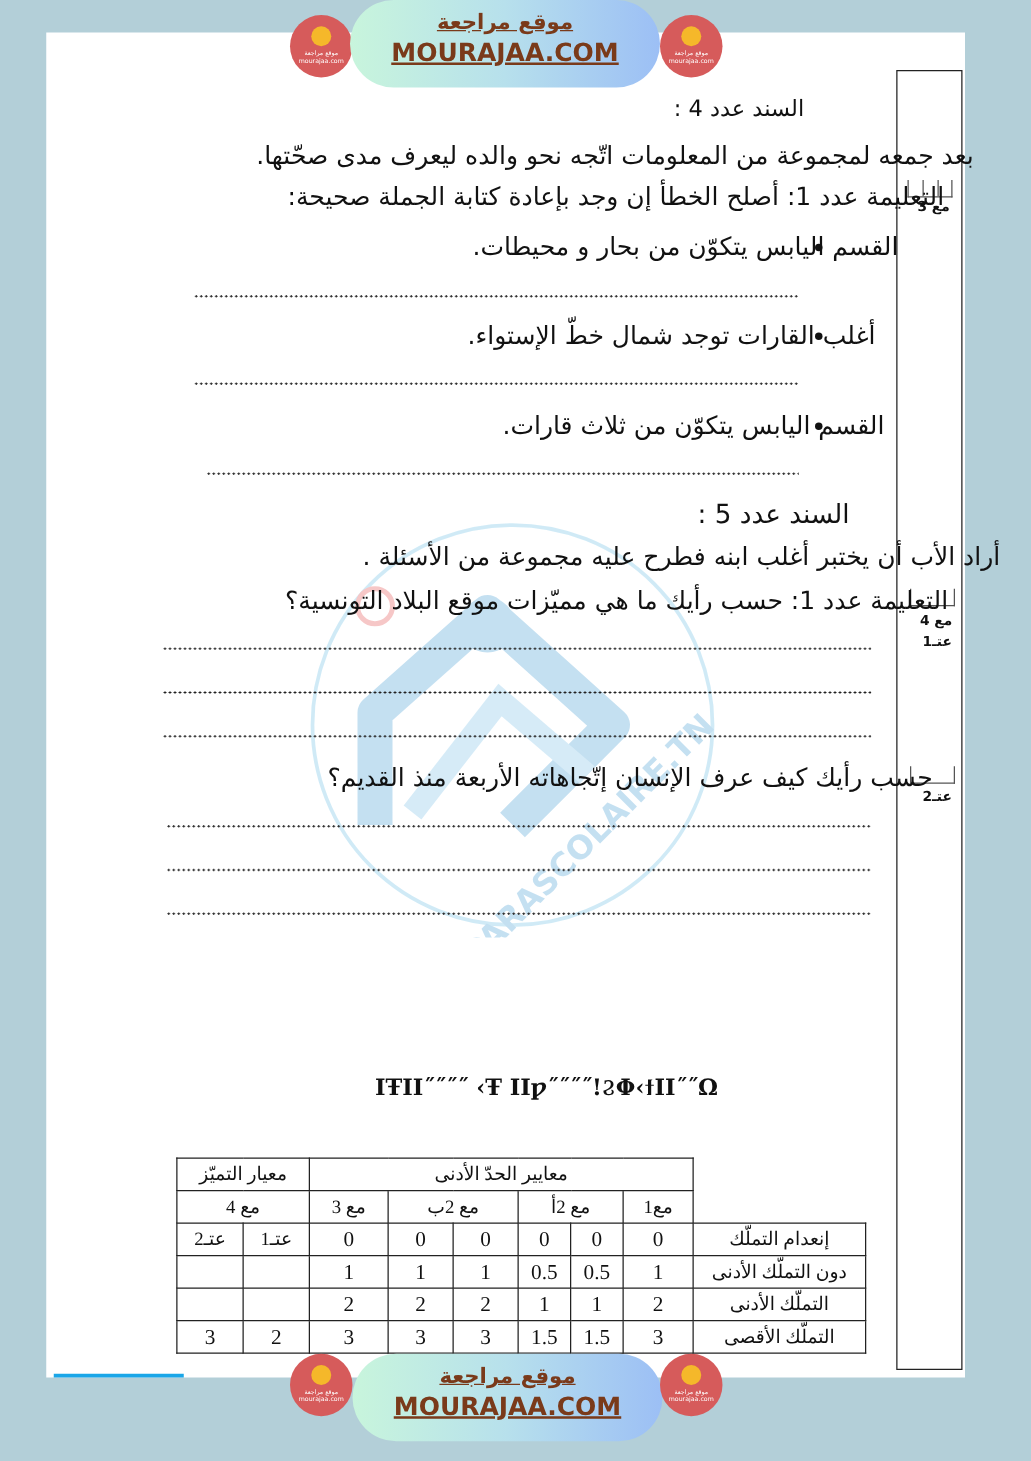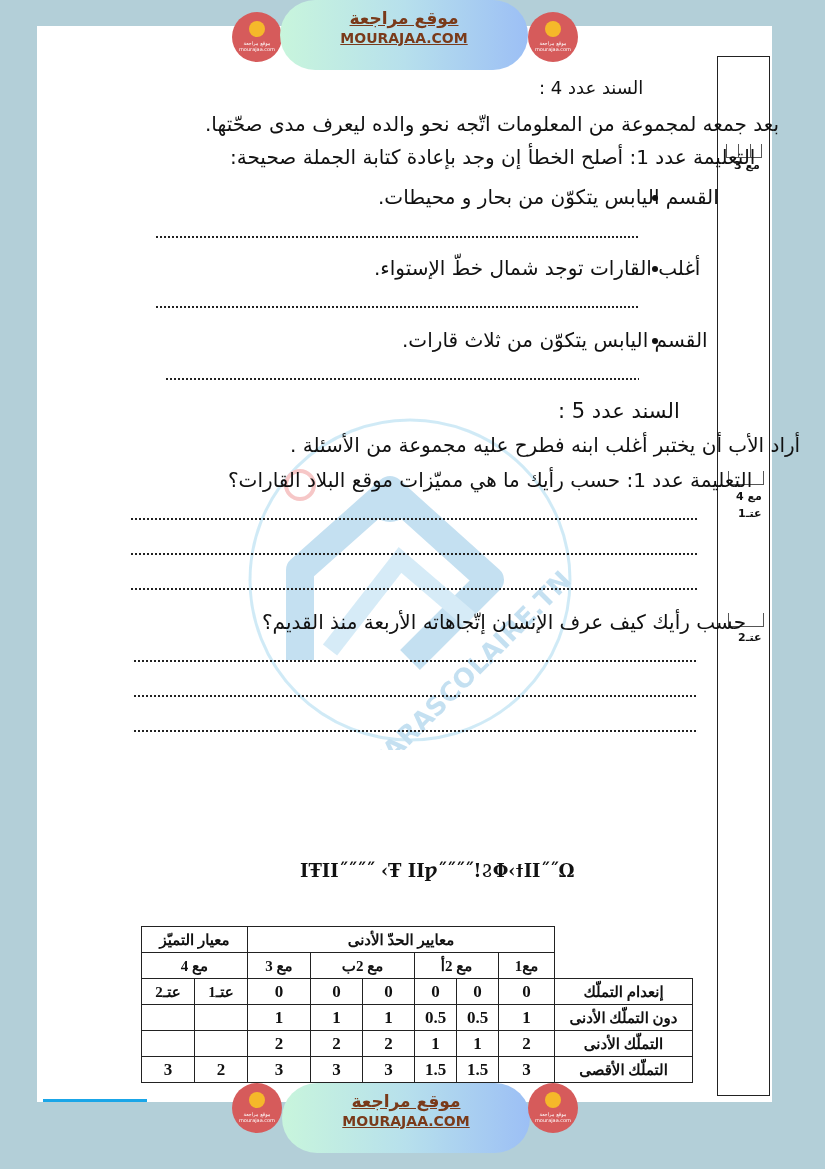--- a/index.html
+++ b/index.html
@@ -37,33 +37,33 @@
 
   
   .garbled { position: absolute; left: 300px; top: 860px; font-family: "DejaVu Serif", serif; font-size: 18px; font-weight: bold; color: #111; white-space: nowrap; }
 
   
   table.grid {
     position: absolute; left: 141px; top: 926px; border-collapse: collapse;
     font-family: "Liberation Serif", serif; font-size: 17px; color: #111;
   }
   table.grid td {
-    border: 1px solid #222; height: 26px; text-align: center; padding: 0 2px; font-weight: bold;
+    border: 1px solid #222; height: 26px; text-align: center; padding: 0 2px;
   }
   table.grid td.blank { border: none; }
   table.grid td.lbl { text-align: center; font-size: 15px; direction: rtl; }
 
   
   .banner {
     position: absolute; width: 248px; height: 70px; border-radius: 35px;
     background: linear-gradient(90deg, #c8f5dc 0%, #b7e0ec 50%, #9cbff5 100%);
     text-align: center;
   }
   .banner .ar { font-size: 17px; font-weight: bold; color: #7a3a1a; text-decoration: underline; direction: rtl; display:block; margin-top: 8px; }
-  .banner .en { font-size: 14px; font-weight: bold; color: #7a3a1a; text-decoration: underline; font-family: "DejaVu Sans", sans-serif; display:block; margin-top: 2px; }
+  .banner .en { font-size: 20px; font-weight: bold; color: #7a3a1a; text-decoration: underline; font-family: "DejaVu Sans", sans-serif; display:block; margin-top: 2px; }
   .badge {
     position: absolute; width: 50px; height: 50px; border-radius: 50%;
     background: #d65b5b; text-align: center;
   }
   .badge .dot { width: 16px; height: 16px; border-radius: 50%; background: #f5b82a; margin: 9px auto 0; }
   .badge .t { font-size: 5px; color: #fff; line-height: 6px; margin-top: 3px; }
   .strip-blue { position: absolute; left: 43px; top: 1099px; width: 104px; height: 3px; background: #1aa6e8; }
 </style>
 </head>
 <body>
@@ -105,21 +105,21 @@
 <div class="bullet" style="left:652px; top:266px;"></div>
 <div class="txt" style="left:374px; top:256px;">أغلب القارات توجد شمال خطّ الإستواء.</div>
 <div class="dots" style="left:155px; top:306px; width:484px;"></div>
 
 <div class="bullet" style="left:652px; top:338px;"></div>
 <div class="txt" style="left:402px; top:328px;">القسم اليابس يتكوّن من ثلاث قارات.</div>
 <div class="dots" style="left:165px; top:378px; width:474px;"></div>
 
 <div class="txt" style="left:558px; top:399px; font-size:21px;">السند عدد 5 :</div>
 <div class="txt" style="left:290px; top:433px;">أراد الأب أن يختبر أغلب ابنه فطرح عليه مجموعة من الأسئلة .</div>
-<div class="txt" style="left:228px; top:468px;">التعليمة عدد 1: حسب رأيك ما هي مميّزات موقع البلاد القارات؟</div>
+<div class="txt" style="left:228px; top:468px;">التعليمة عدد 1: حسب رأيك ما هي مميّزات موقع البلاد التونسية؟</div>
 <div class="dots" style="left:130px; top:518px; width:567px;"></div>
 <div class="dots" style="left:130px; top:553px; width:567px;"></div>
 <div class="dots" style="left:130px; top:588px; width:567px;"></div>
 
 <div class="txt" style="left:262px; top:610px;">حسب رأيك كيف عرف الإنسان إتّجاهاته الأربعة منذ القديم؟</div>
 <div class="dots" style="left:133px; top:660px; width:564px;"></div>
 <div class="dots" style="left:133px; top:695px; width:564px;"></div>
 <div class="dots" style="left:133px; top:730px; width:564px;"></div>
 
 <div class="garbled">ΙŦΙΙ˝˝˝˝ ‹Ŧ ΙΙƿ˝˝˝˝!ϨΦ‹ϯΙΙ˝˝Ω</div>

